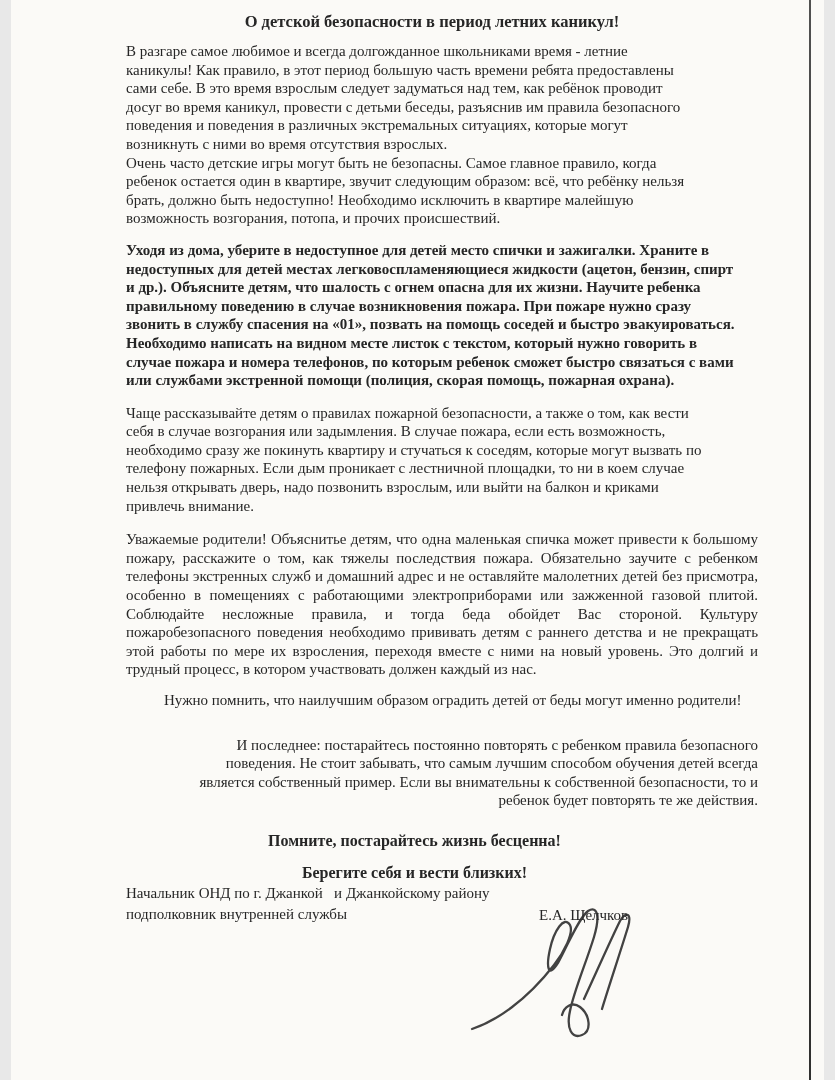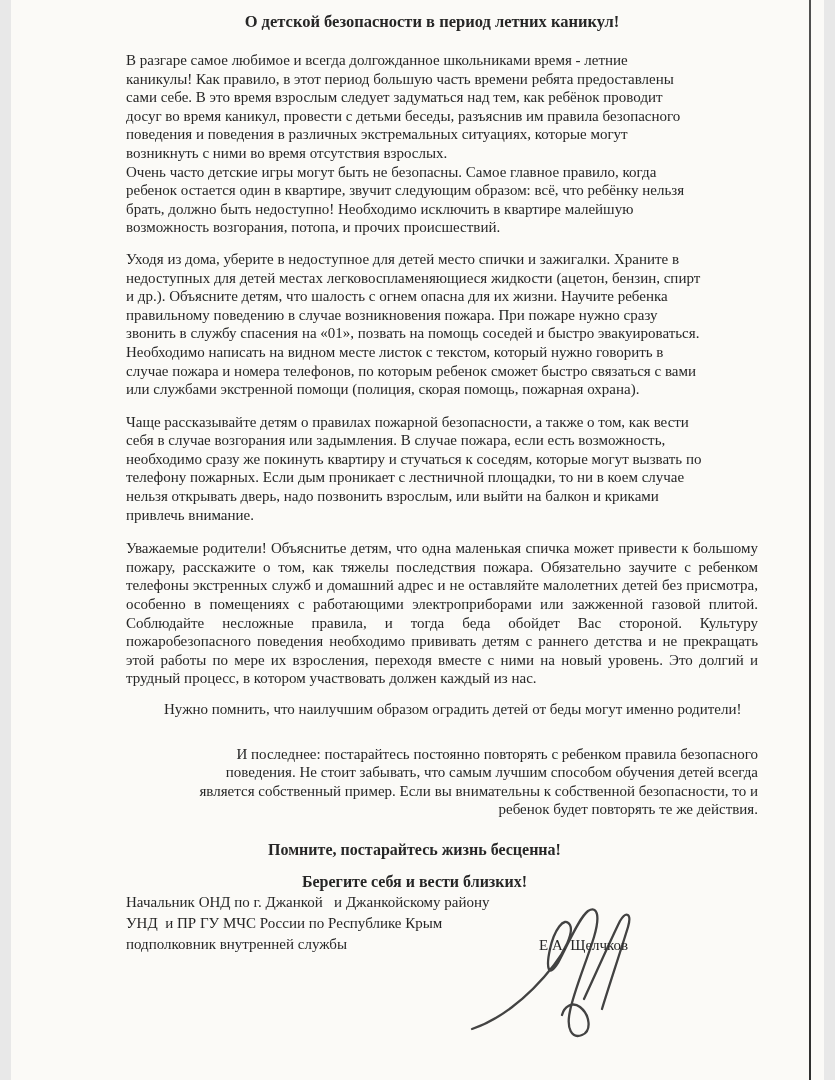--- a/index.html
+++ b/index.html
@@ -16,22 +16,22 @@
   .content{
     position:absolute;left:115px;top:0;width:632px;
     font-size:15px;line-height:18.6px;
   }
   .doc-title{
     margin:12px 20px 0 0;
     font-size:16.5px;font-weight:bold;
     text-align:center;line-height:20px;
   }
   .para{white-space:pre-line;margin:0;}
-  .para.intro{margin-top:19px;}
-  .para.leaving{margin-top:13px;}
+  .para.intro{margin-top:10px;}
+  .para.leaving{margin-top:13px;font-weight:bold;}
   .para.talks{margin-top:14px;}
   .para-justify{
     margin:15px 0 0 0;text-align:justify;
   }
   .para-justify.remember{margin-top:12px;text-indent:38px;}
   .para.final{margin-top:26px;text-align:right;}
   .slogan{
     font-weight:bold;font-size:16px;line-height:20px;
     text-align:center;padding-right:55px;margin:0;
   }
@@ -97,21 +97,20 @@
 поведения. Не стоит забывать, что самым лучшим способом обучения детей всегда
 является собственный пример. Если вы внимательны к собственной безопасности, то и
 ребенок будет повторять те же действия.</p>
 
     <p class="slogan first">Помните, постарайтесь жизнь бесценна!</p>
 
     <p class="slogan second">Берегите себя и вести близких!</p>
 
     <div class="signature-block">
       <div class="signature-line">Начальник ОНД по г. Джанкой   и Джанкойскому району</div>
-      <div class="signature-line">УНД  и ПР ГУ МЧС России по Республике Крым</div>
       <div class="signature-line">подполковник внутренней службы</div>
       <span class="signatory-name">Е.А. Щелчков</span>
     </div>
 
   </div>
 
   <svg class="signature-svg" viewBox="0 0 220 145" aria-hidden="true">
     <g fill="none" stroke="#2f2f2f" stroke-width="2.3" stroke-linecap="round" stroke-linejoin="round" opacity="0.9">
       <path d="M6,126 C30,118 60,98 88,62 C98,49 108,30 104,22 C98,12 88,28 84,46 C80,64 82,76 92,60 C102,42 112,16 122,8 C132,2 134,14 128,34 C120,60 108,88 104,108 C100,126 106,136 116,132 C126,128 124,112 114,104 C106,98 98,104 96,112"></path>
       <path d="M118,96 C130,70 146,34 154,18 C160,8 166,10 162,24 C154,50 142,86 136,106"></path>

